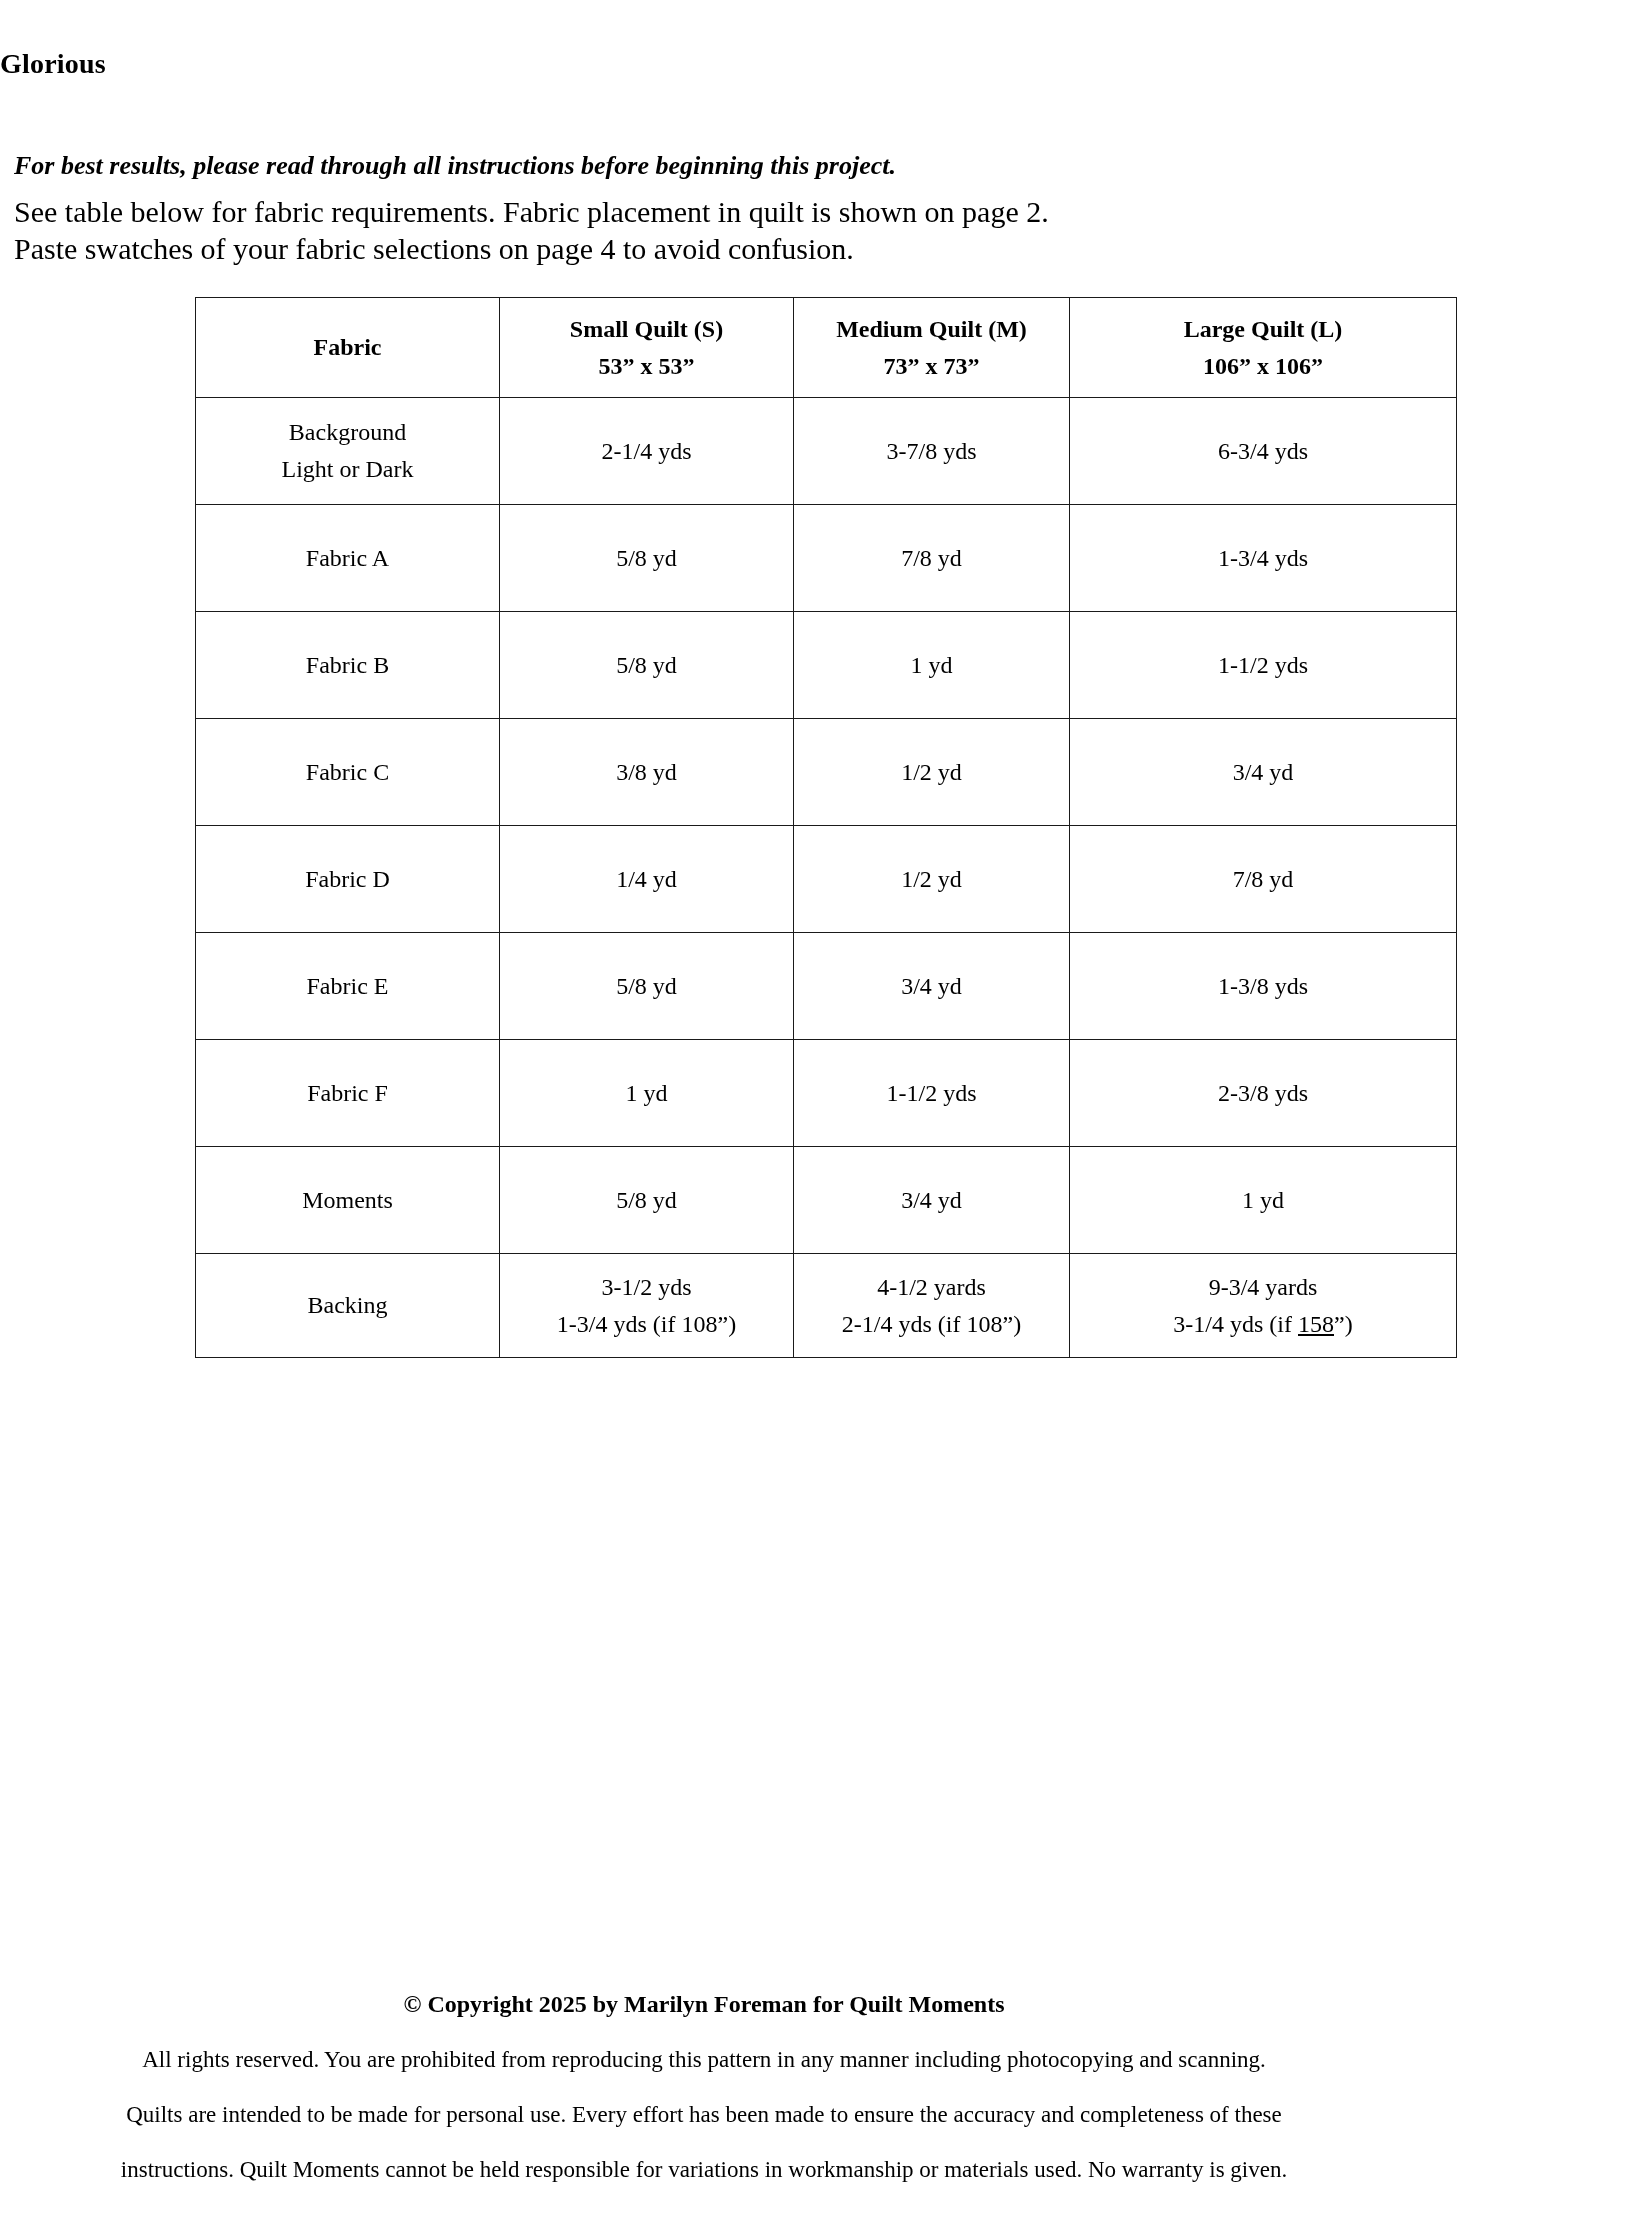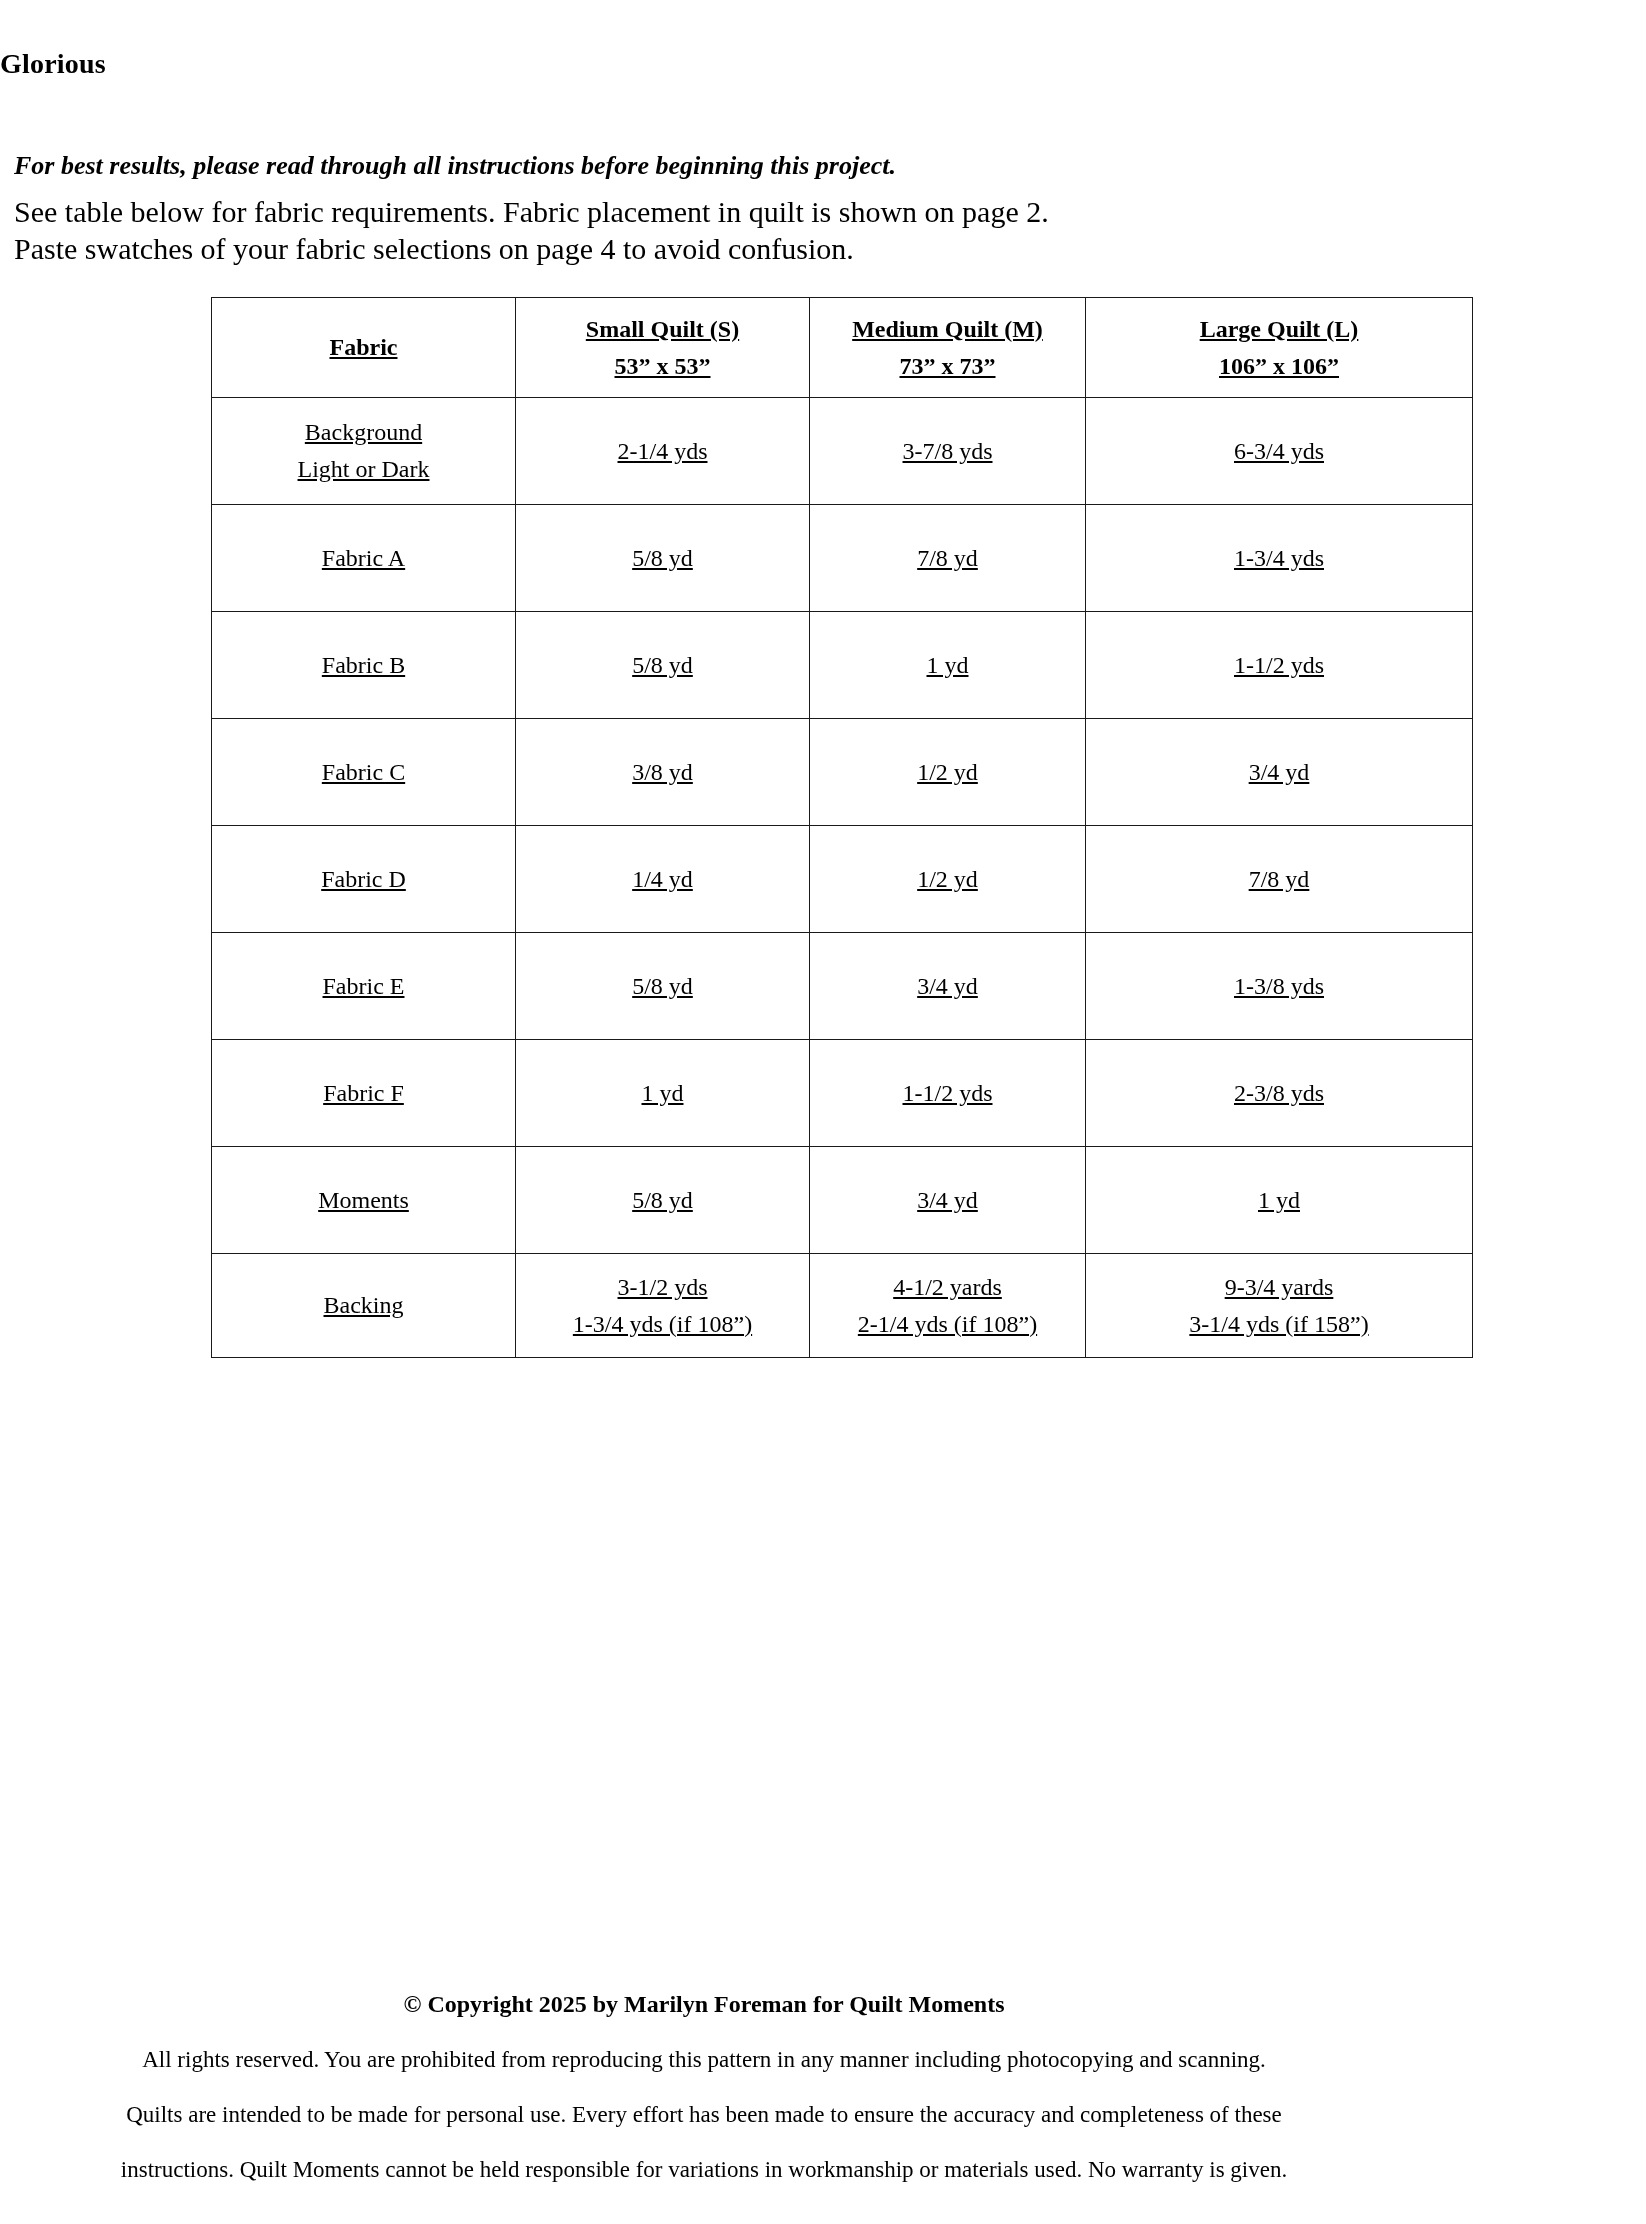--- a/index.html
+++ b/index.html
@@ -47,26 +47,25 @@
     margin-bottom: 10.4px;
   }
   .intro-line {
     font-size: 30px;
     line-height: 37px;
   }
 
   
   .req-table {
     position: absolute;
-    left: 211px;
+    left: 195px;
     top: 297px;
     width: 1261px;
     border-collapse: collapse;
     table-layout: fixed;
-    text-decoration: underline;
   }
   .req-table td,
   .req-table th {
     border: 1.7px solid #1a1a1a;
     text-align: center;
     vertical-align: middle;
     font-size: 24px;
     line-height: 33px;
     padding: 0;
   }

